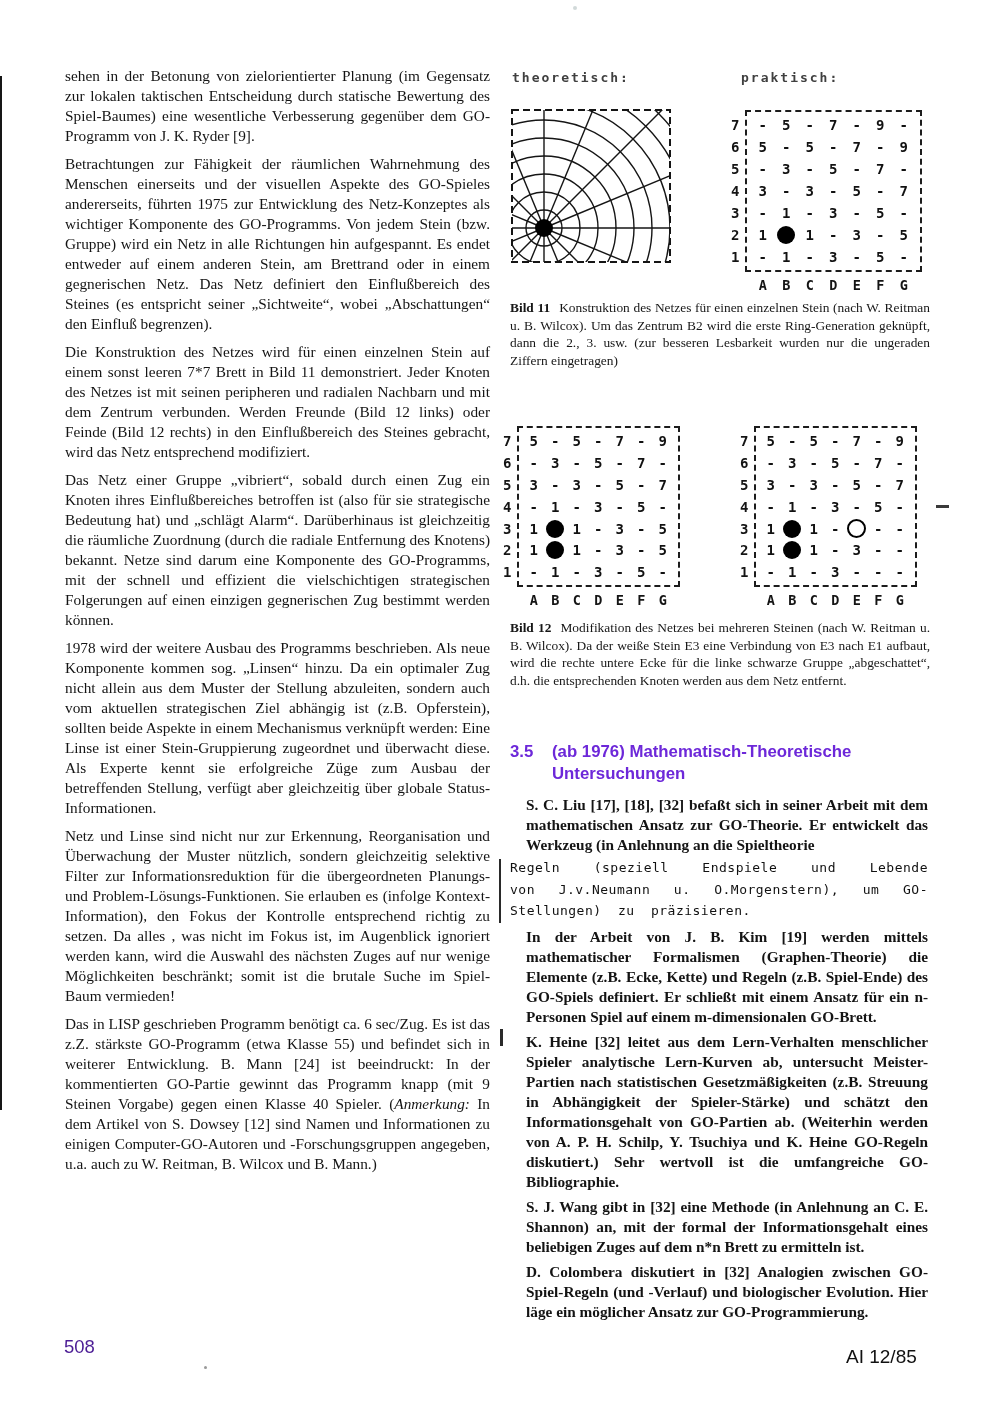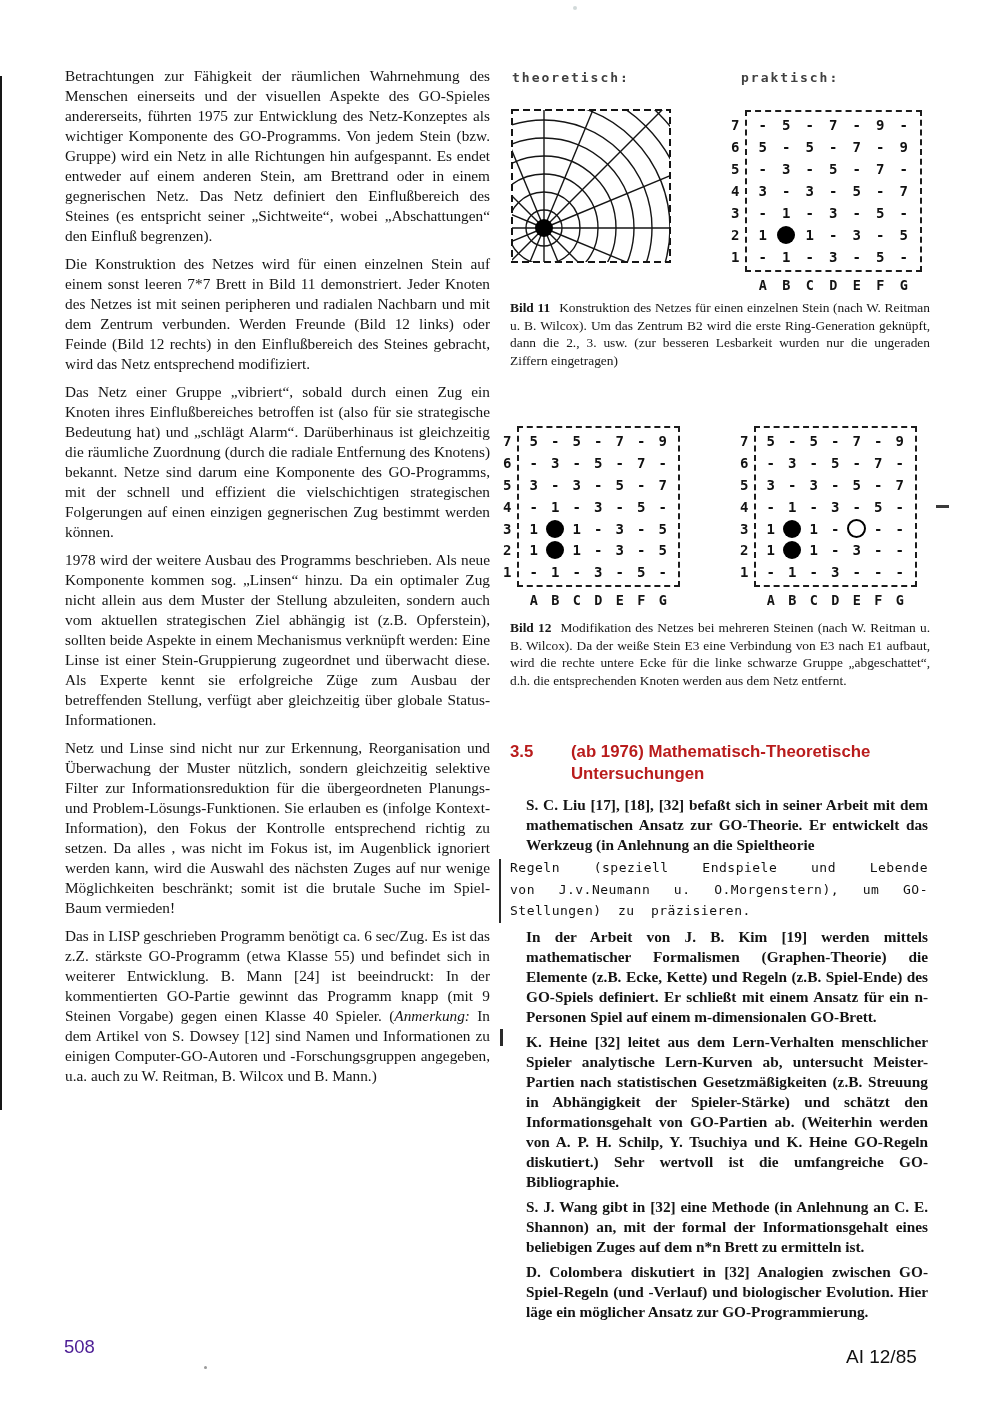--- a/index.html
+++ b/index.html
@@ -11,21 +11,21 @@
   .para{margin:0 0 8px 0;}
   .rpara{margin:0 0 5px 16px;font-weight:bold;}
   
   .fig-label{position:absolute;font-family:"DejaVu Sans Mono", monospace;font-weight:bold;
              font-size:13px;letter-spacing:2px;color:#404040;}
   
   .caption{position:absolute;font-size:13.4px;line-height:17.6px;text-align:justify;color:#161616;}
   .caption .tag{font-weight:bold;margin-right:9px;}
   
   .heading{display:flex;font-family:"Liberation Sans", sans-serif;font-weight:bold;
-           font-size:16.8px;line-height:22px;color:#b91c1c;margin:0 0 10px 0;gap:19px;}
+           font-size:16.8px;line-height:22px;color:#6d28d9;margin:0 0 10px 0;}
   .heading .hnum{width:42px;flex:none;}
   
   .mono-line{font-family:"DejaVu Sans Mono", monospace;font-size:13px;line-height:21.5px;
              letter-spacing:0.5px;color:#111;}
   .jwords{display:flex;justify-content:space-between;}
   .spaced{word-spacing:8px;}
   .mono-block{margin:2px 0 5px 0;}
   
   .gg{position:absolute;display:grid;grid-template-columns:14px auto;}
   .gg-rlabels{grid-column:1;grid-row:1;display:grid;grid-auto-rows:var(--rh);
@@ -61,20 +61,21 @@
 <body>
 
 <div class="page">
 
   <div class="scan-edge"></div>
   <div class="speck"></div>
   <div class="dot-artifact"></div>
   <div class="margin-dash"></div>
 
   <div class="col body-text" style="left:65px;top:66px;width:425px;">
+    <p class="para">sehen in der Betonung von zielorientierter Planung (im Gegensatz zur lokalen taktischen Entscheidung durch statische Bewertung des Spiel-Baumes) eine wesentliche Verbesserung gegenüber dem GO-Programm von J. K. Ryder [9].</p>
     <p class="para">Betrachtungen zur Fähigkeit der räumlichen Wahrnehmung des Menschen einerseits und der visuellen Aspekte des GO-Spieles andererseits, führten 1975 zur Entwicklung des Netz-Konzeptes als wichtiger Komponente des GO-Programms. Von jedem Stein (bzw. Gruppe) wird ein Netz in alle Richtungen hin aufgespannt. Es endet entweder auf einem anderen Stein, am Brettrand oder in einem gegnerischen Netz. Das Netz definiert den Einflußbereich des Steines (es entspricht seiner „Sichtweite“, wobei „Abschattungen“ den Einfluß begrenzen).</p>
     <p class="para">Die Konstruktion des Netzes wird für einen einzelnen Stein auf einem sonst leeren 7*7 Brett in Bild 11 demonstriert. Jeder Knoten des Netzes ist mit seinen peripheren und radialen Nachbarn und mit dem Zentrum verbunden. Werden Freunde (Bild 12 links) oder Feinde (Bild 12 rechts) in den Einflußbereich des Steines gebracht, wird das Netz entsprechend modifiziert.</p>
     <p class="para">Das Netz einer Gruppe „vibriert“, sobald durch einen Zug ein Knoten ihres Einflußbereiches betroffen ist (also für sie strategische Bedeutung hat) und „schlägt Alarm“. Darüberhinaus ist gleichzeitig die räumliche Zuordnung (durch die radiale Entfernung des Knotens) bekannt. Netze sind darum eine Komponente des GO-Programms, mit der schnell und effizient die vielschichtigen strategischen Folgerungen auf einen einzigen gegnerischen Zug bestimmt werden können.</p>
     <p class="para">1978 wird der weitere Ausbau des Programms beschrieben. Als neue Komponente kommen sog. „Linsen“ hinzu. Da ein optimaler Zug nicht allein aus dem Muster der Stellung abzuleiten, sondern auch vom aktuellen strategischen Ziel abhängig ist (z.B. Opferstein), sollten beide Aspekte in einem Mechanismus verknüpft werden: Eine Linse ist einer Stein-Gruppierung zugeordnet und überwacht diese. Als Experte kennt sie erfolgreiche Züge zum Ausbau der betreffenden Stellung, verfügt aber gleichzeitig über globale Status-Informationen.</p>
     <p class="para">Netz und Linse sind nicht nur zur Erkennung, Reorganisation und Überwachung der Muster nützlich, sondern gleichzeitig selektive Filter zur Informationsreduktion für die übergeordneten Planungs- und Problem-Lösungs-Funktionen. Sie erlauben es (infolge Kontext-Information), den Fokus der Kontrolle entsprechend richtig zu setzen. Da alles , was nicht im Fokus ist, im Augenblick ignoriert werden kann, wird die Auswahl des nächsten Zuges auf nur wenige Möglichkeiten beschränkt; somit ist die brutale Suche im Spiel-Baum vermieden!</p>
     <p class="para"><span>Das in LISP geschrieben Programm benötigt ca. 6 sec/Zug. Es ist das z.Z. stärkste GO-Programm (etwa Klasse 55) und befindet sich in weiterer Entwicklung. B. Mann [24] ist beeindruckt: In der kommentierten GO-Partie gewinnt das Programm knapp (mit 9 Steinen Vorgabe) gegen einen Klasse 40 Spieler. (</span><span class="italic">Anmerkung:</span><span> In dem Artikel von S. Dowsey [12] sind Namen und Informationen zu einigen Computer-GO-Autoren und -Forschungsgruppen angegeben, u.a. auch zu W. Reitman, B. Wilcox und B. Mann.)</span></p>
   </div>
 
   <div class="fig-label" style="left:512px;top:70px;">theoretisch:</div>
   <div class="fig-label" style="left:741px;top:70px;">praktisch:</div>

